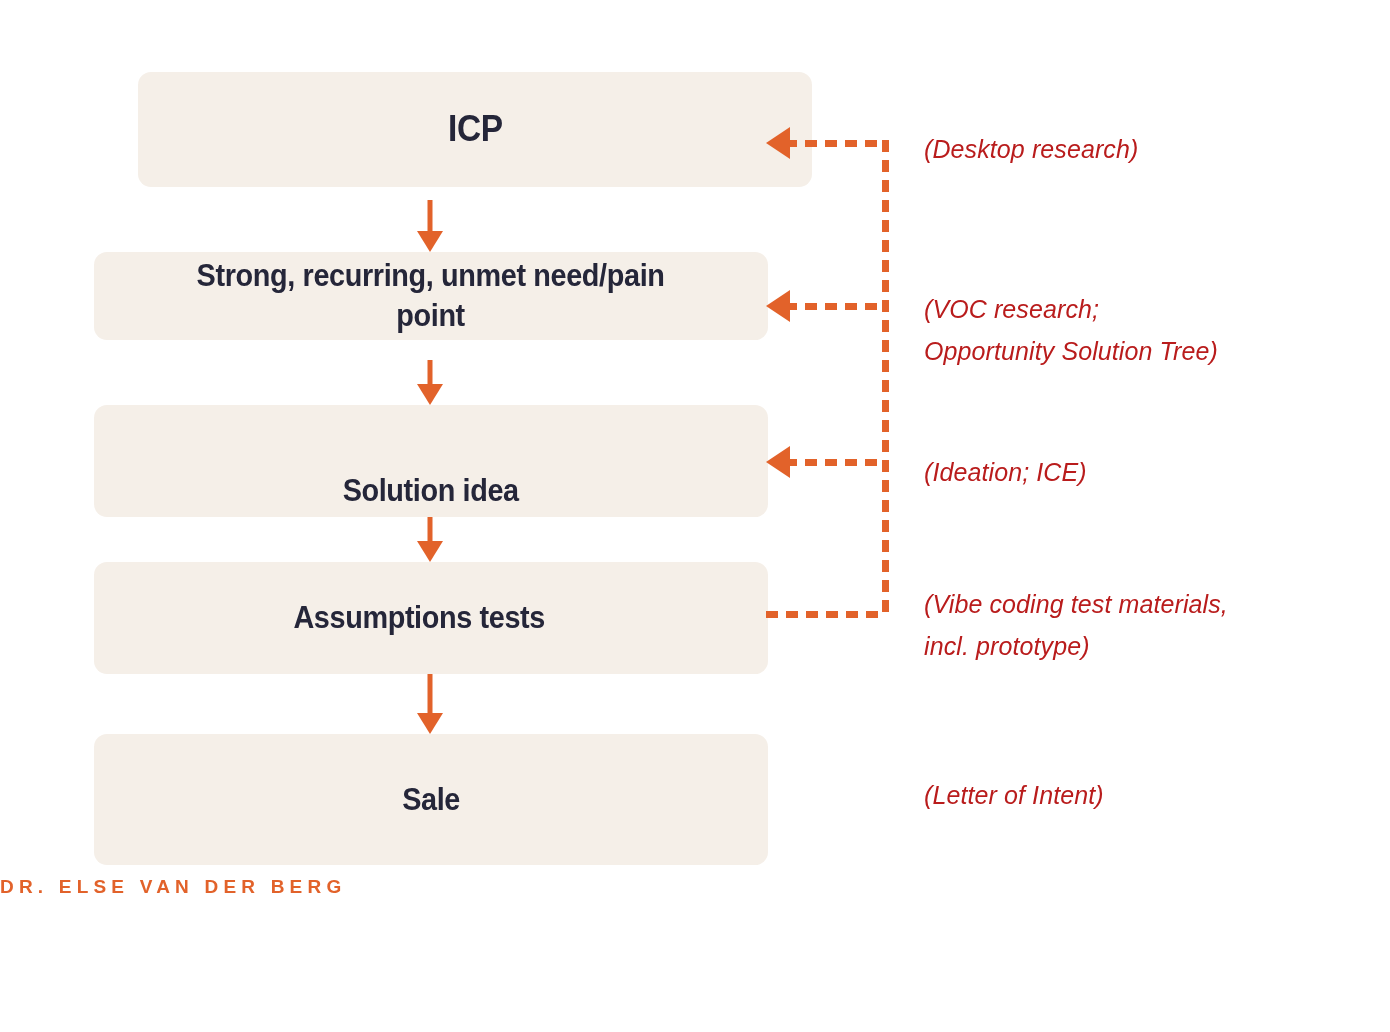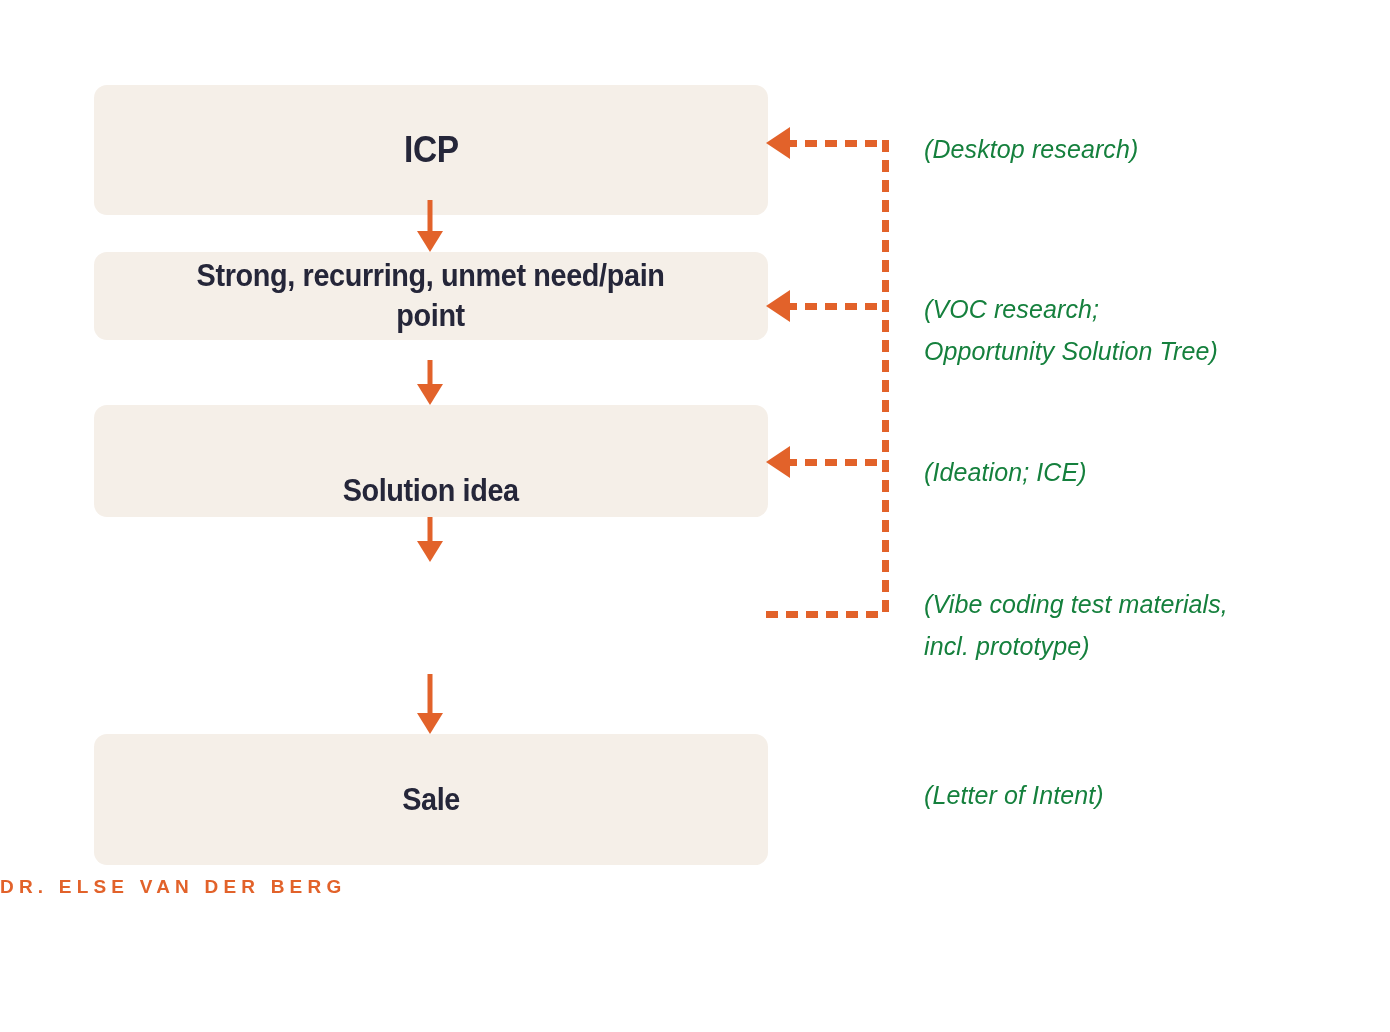--- a/index.html
+++ b/index.html
@@ -37,21 +37,21 @@
     font-weight: bold;
     color: #252639;
     text-align: center;
     line-height: 1.28;
     letter-spacing: -0.4px;
     transform: scaleX(0.93);
     transform-origin: center center;
     white-space: pre-line;
   }
 
-  #box-icp              { top: 85px;  height: 130px; }
+  #box-icp              { top: 72px;  height: 115px; margin-left: 44px; }
   #box-icp .stage-label { font-size: 36px; }
 
   #box-need              { top: 252px; height: 88px; }
   #box-need .stage-label { font-size: 31px; }
 
   #box-solution              { top: 405px; height: 112px; align-items: flex-end; }
   #box-solution .stage-label { font-size: 31px; }
 
   #box-assumptions              { top: 562px; height: 112px; }
   #box-assumptions .stage-label { font-size: 31px; padding-right: 26px; }
@@ -143,21 +143,21 @@
 
   
   .annotation {
     position: absolute;
     left: 924px;
     font-family: "Liberation Sans", sans-serif;
     font-style: italic;
     font-weight: normal;
     font-size: 25px;
     line-height: 1.68;
-    color: #15803d;
+    color: #b91c1c;
     letter-spacing: 0.1px;
     white-space: pre-line;
     max-width: 420px;
   }
   #note-icp         { top: 128px; }
   #note-need        { top: 288px; }
   #note-solution    { top: 451px; }
   #note-assumptions { top: 583px; }
   #note-sale        { top: 774px; }
 
@@ -185,20 +185,23 @@
 
   <div class="stage-box" id="box-need">
     <span class="stage-label">Strong, recurring, unmet need/pain
 point</span>
   </div>
 
   <div class="stage-box" id="box-solution">
     <span class="stage-label">Solution idea</span>
   </div>
 
+  <div class="stage-box" id="box-assumptions">
+    <span class="stage-label">Assumptions tests</span>
+  </div>
 
   <div class="stage-box" id="box-sale">
     <span class="stage-label">Sale</span>
   </div>
 
   <div class="flow-arrow" id="arrow-1">
     <div class="shaft"></div>
     <div class="head"></div>
   </div>
   <div class="flow-arrow" id="arrow-2">

